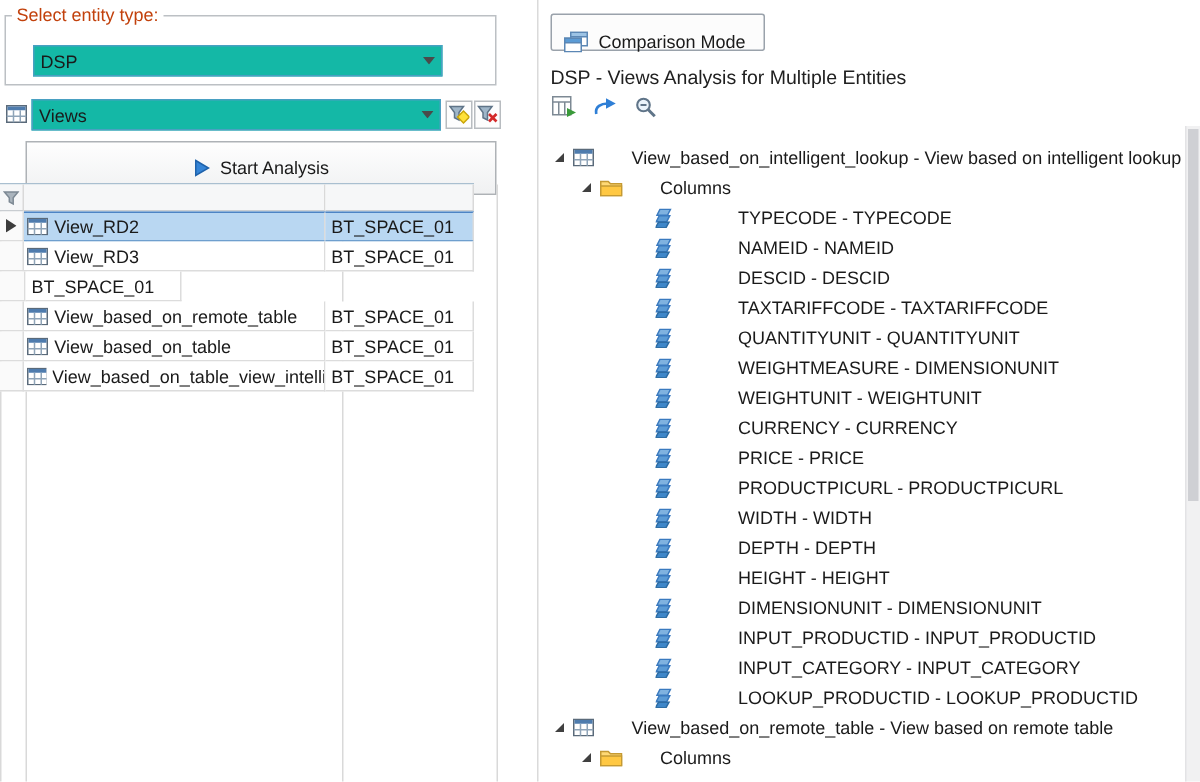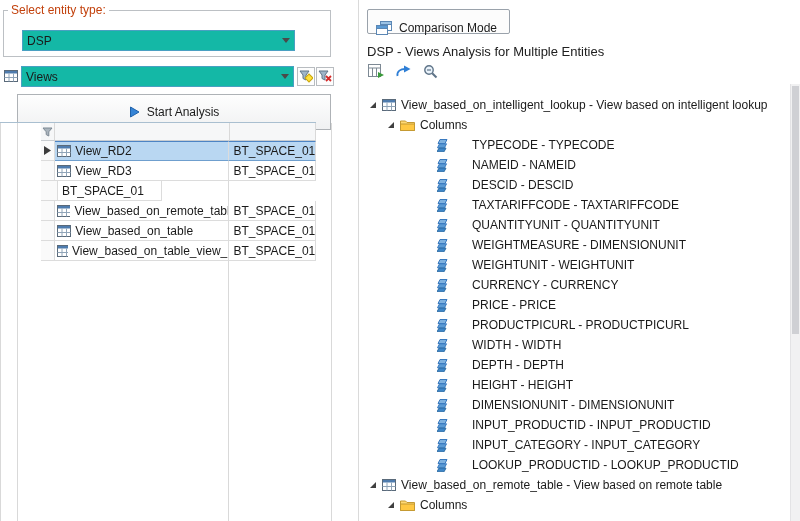--- a/index.html
+++ b/index.html
@@ -29,21 +29,21 @@
   .tool-btn { position: absolute; width: 18px; height: 19px; border: 1px solid #b8bcc0; background: #fdfdfd; display: flex; align-items: center; justify-content: center; padding: 0; }
   .btn-edit-filter { left: 297px; top: 67px; }
   .btn-clear-filter { left: 316px; top: 67px; }
 
   .start-btn { position: absolute; left: 17px; top: 94px; width: 314px; height: 36px;
     border: 1px solid #aeb2b6; background: linear-gradient(#fefefe, #f0f1f2);
     display: flex; align-items: center; justify-content: center; gap: 7px;
     font-family: "Liberation Sans", sans-serif; font-size: 12px; color: #1a1a1a; }
 
   
-  .grid { position: absolute; left: 0; top: 122px; width: 316px; bottom: 0; border-top: 1px solid #a9bfd0; background: #fff; padding-left: 41px; }
+  .grid { position: absolute; left: 0; top: 122px; width: 316px; bottom: 0; border-top: 1px solid #a9bfd0; background: #fff; }
   .vline { position: absolute; top: 0; bottom: 0; width: 1px; background: #d9d9d9; }
   .vl0 { left: 0; } .vl1 { left: 17px; } .vl2 { left: 228px; } .vl3 { left: 331px; }
   .grid-hrow { position: relative; display: flex; height: 18px; }
   .hcell { background: #f6f7f8; border-right: 1px solid #d9d9d9; border-bottom: 1px solid #c9cdd1; display: flex; align-items: center; justify-content: center; }
   .h-ind { width: 17px; } .h-name { width: 211px; } .h-space { width: 104px; }
   .grid-row { position: relative; display: flex; height: 20px; }
   .cell { border-right: 1px solid #dcdcdc; border-bottom: 1px solid #dcdcdc; display: flex; align-items: center; overflow: hidden; background: #fff; }
   .ind { width: 17px; justify-content: center; background: #fafafa; }
   .cname { width: 211px; padding-left: 2px; gap: 4px; white-space: nowrap; }
   .cspace { width: 104px; padding-left: 4px; white-space: nowrap; }
@@ -61,21 +61,21 @@
   .title { position: absolute; left: 8px; top: 44px; font-weight: normal; font-size: 13px; color: #202020; white-space: nowrap; }
 
   .toolbar { position: absolute; left: 8px; top: 63px; display: flex; gap: 8px; align-items: center; }
   .tb-icon { width: 19px; height: 17px; display: flex; align-items: center; justify-content: center; }
 
   .tree { position: absolute; left: 0; top: 95px; right: 12px; bottom: 0; overflow: hidden; }
   .tree-row { height: 20px; display: flex; align-items: center; gap: 5px; white-space: nowrap; }
   .lvl0 { padding-left: 10px; }
   .lvl1 { padding-left: 28px; }
   .lvl2 { padding-left: 78px; gap: 24px; }
-  .tree-label { white-space: nowrap; }
+  .tree-label { white-space: nowrap; margin-left: 20px; }
 
   .scrollbar { position: absolute; right: 0; top: 84px; bottom: 0; width: 10px; background: #f1f1f2; border-left: 1px solid #e3e3e5; }
   .thumb { position: absolute; left: 1px; right: 1px; top: 2px; height: 248px; background: #cfd0d4; }
 </style>
 </head>
 <body>
 
 <div class="left-panel">
 
   <div class="groupbox">

